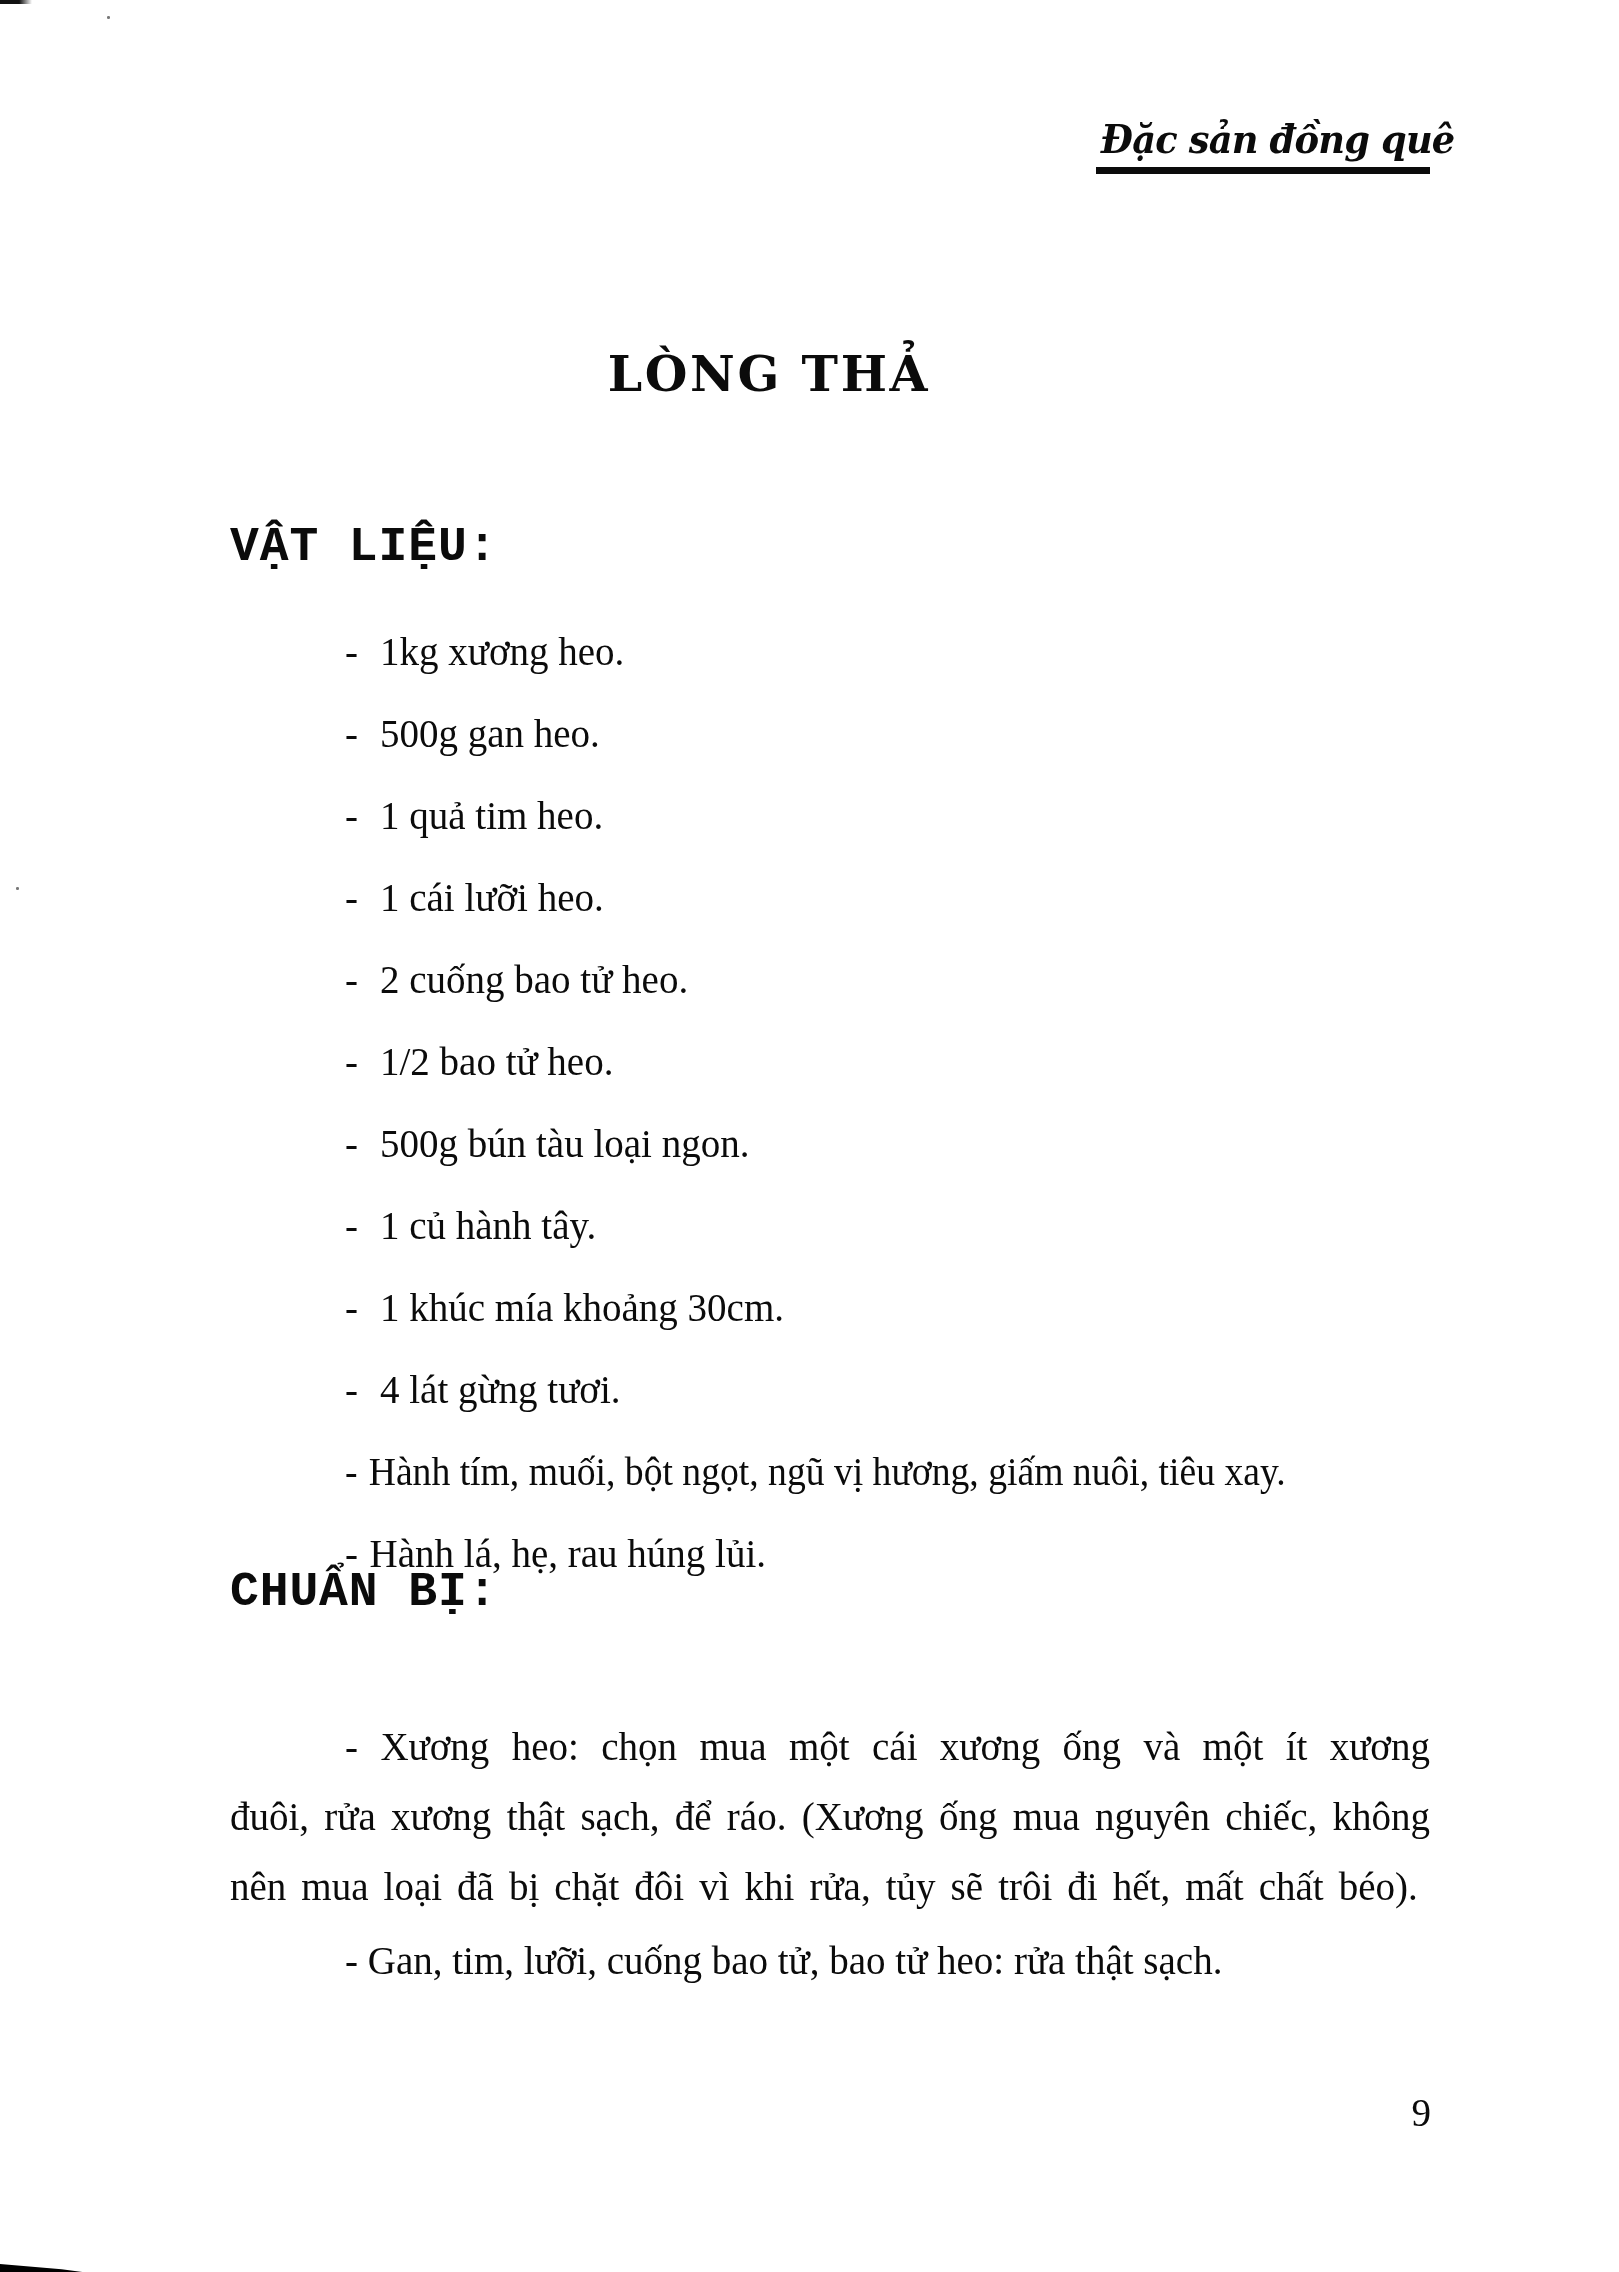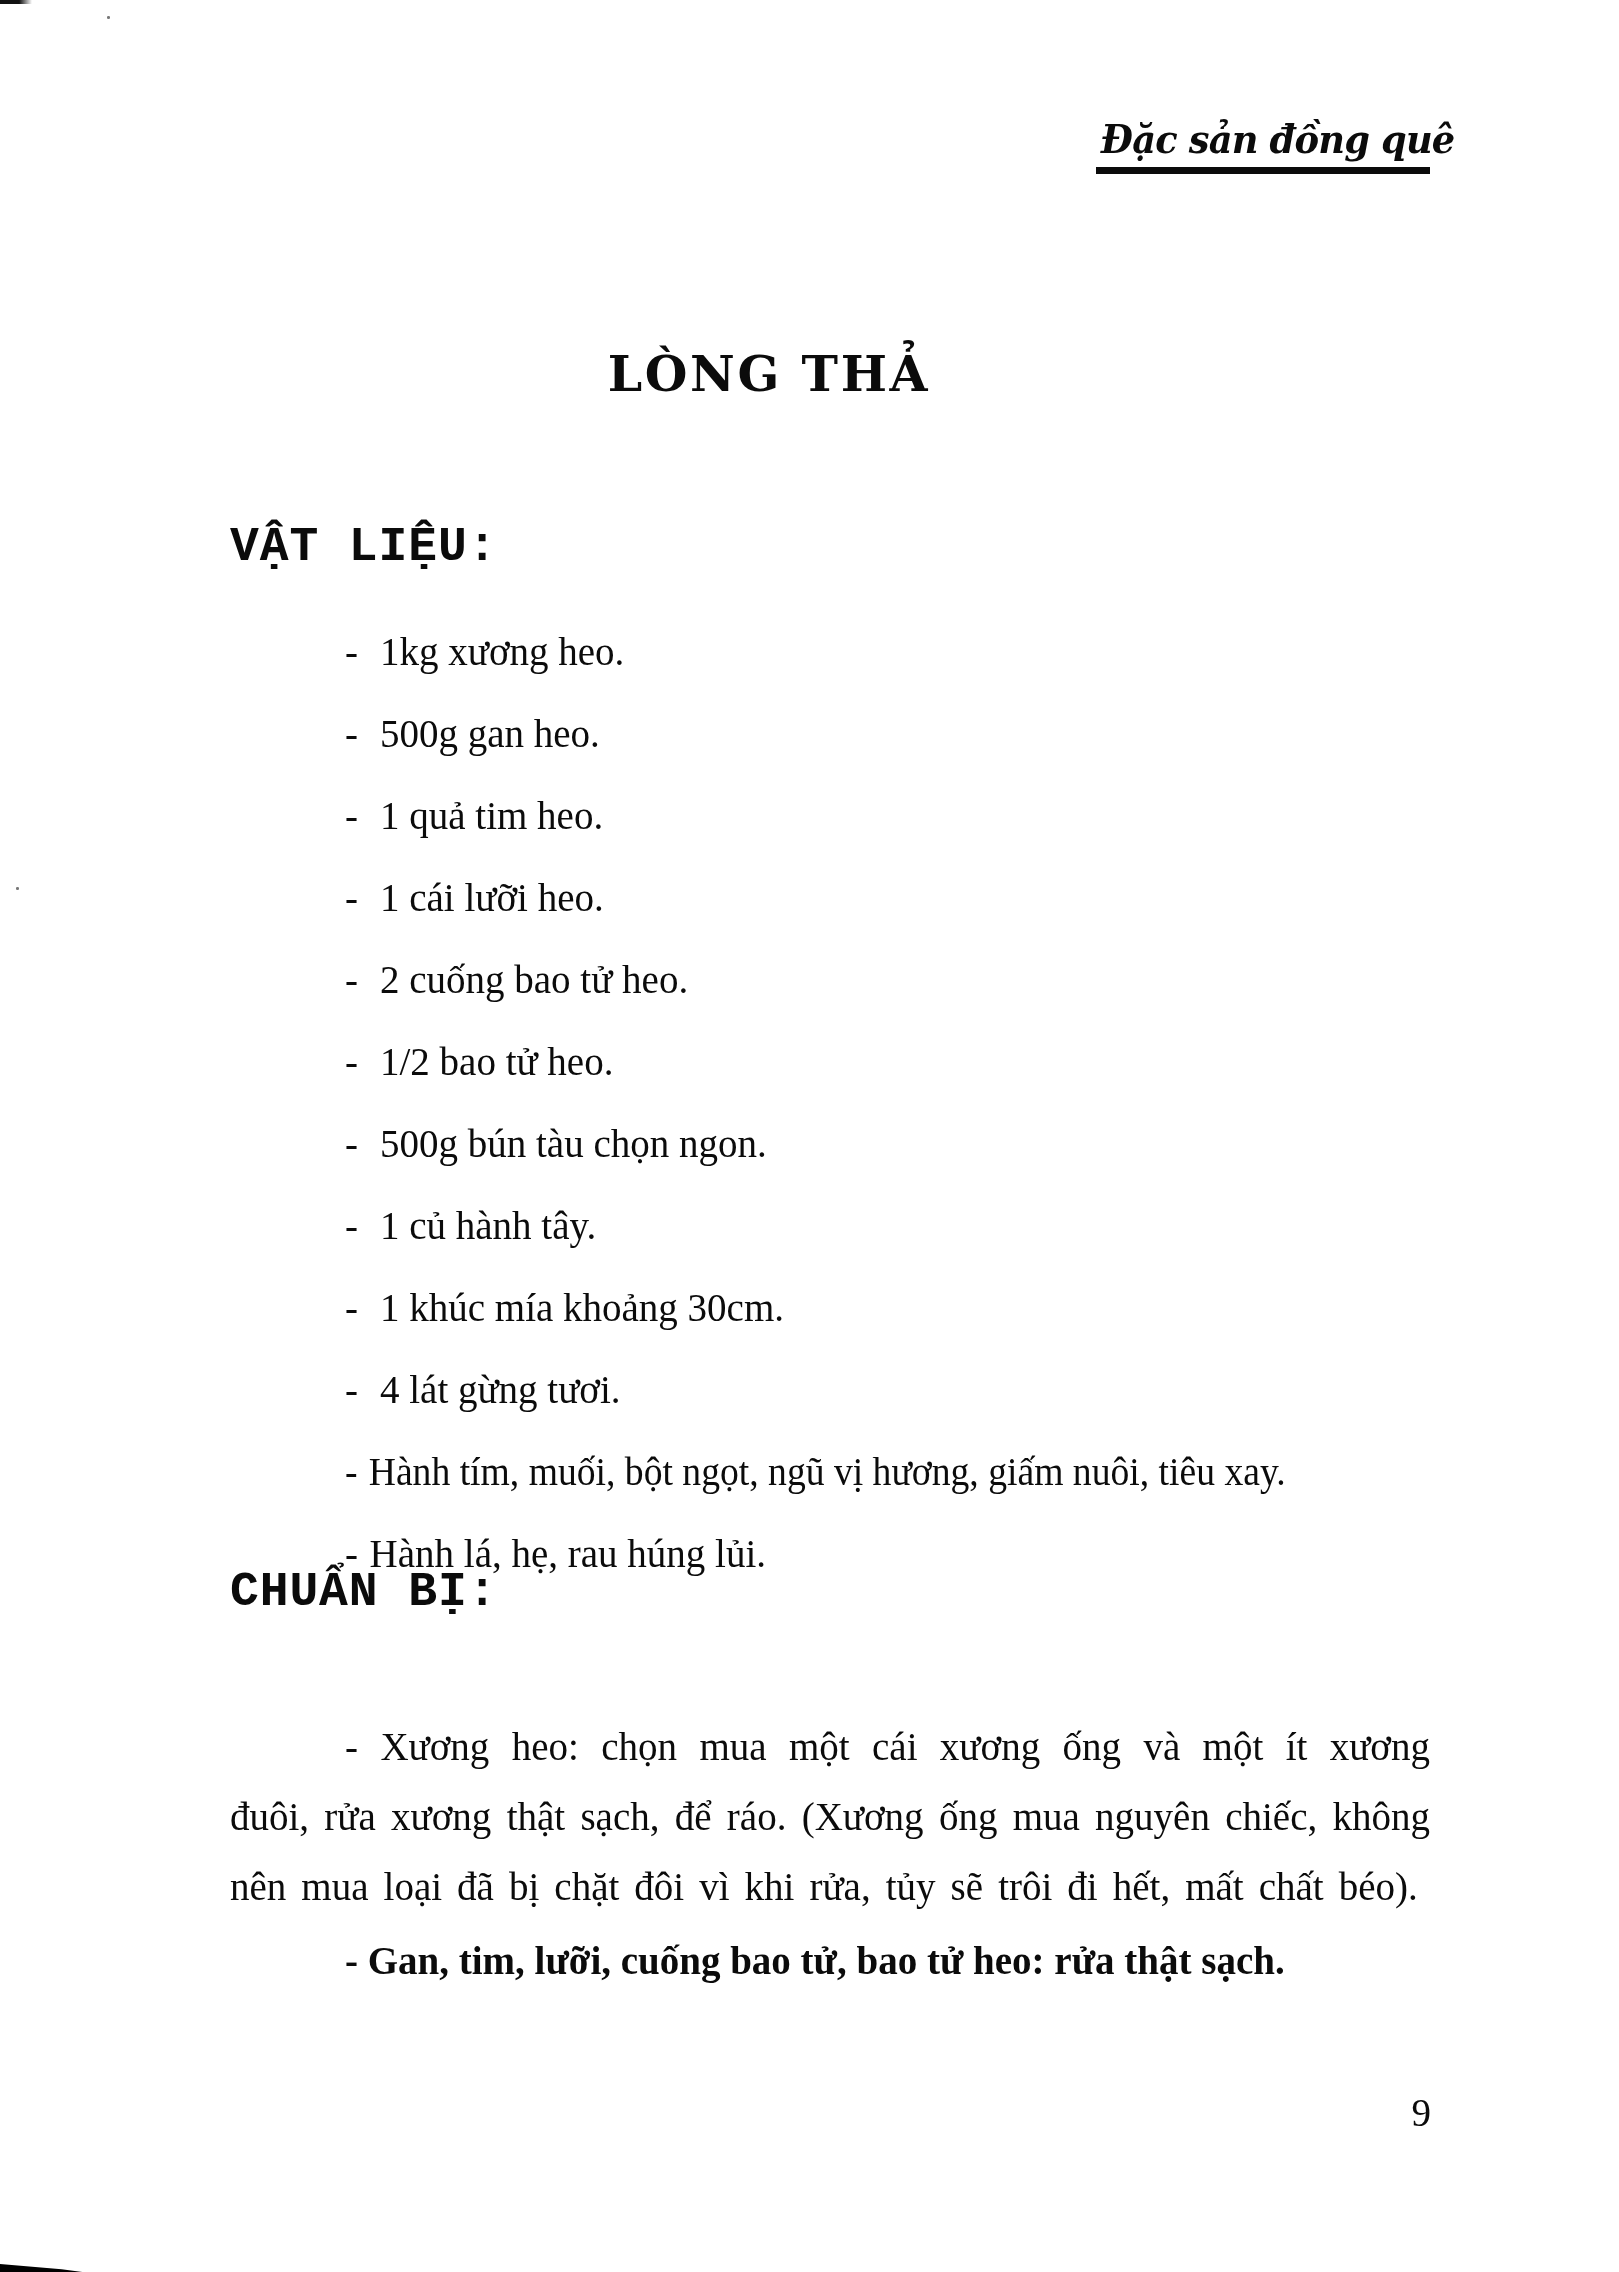--- a/index.html
+++ b/index.html
@@ -128,21 +128,21 @@
       font-size: 39px;
       line-height: 70px;
       text-align: justify;
       text-align-last: left;
     }
     .prep p .indent {
       display: inline-block;
       width: 115px;
     }
     .prep p.para-1 { word-spacing: 5.3px; }
-    .prep p.para-2 { margin-top: 4.4px; font-weight: bold; }
+    .prep p.para-2 { margin-top: 4.4px; }
     
     .page-number {
       position: absolute;
       left: 1396px;
       top: 2086px;
       width: 35px;
       text-align: right;
       font-size: 39px;
       line-height: 53px;
     }
@@ -166,21 +166,21 @@
 
   <div class="section-heading" style="top:523px;">VẬT LIỆU:</div>
 
   <ul class="ingredients">
     <li><span class="dash">-</span><span>1kg xương heo.</span></li>
     <li><span class="dash">-</span><span>500g gan heo.</span></li>
     <li><span class="dash">-</span><span>1 quả tim heo.</span></li>
     <li><span class="dash">-</span><span>1 cái lưỡi heo.</span></li>
     <li><span class="dash">-</span><span>2 cuống bao tử heo.</span></li>
     <li><span class="dash">-</span><span>1/2 bao tử heo.</span></li>
-    <li><span class="dash">-</span><span>500g bún tàu chọn ngon.</span></li>
+    <li><span class="dash">-</span><span>500g bún tàu loại ngon.</span></li>
     <li><span class="dash">-</span><span>1 củ hành tây.</span></li>
     <li><span class="dash">-</span><span>1 khúc mía khoảng 30cm.</span></li>
     <li><span class="dash">-</span><span>4 lát gừng tươi.</span></li>
     <li class="tight"><span class="dash" style="width:24.6px;">-</span><span>Hành tím, muối, bột ngọt, ngũ vị hương, giấm nuôi, tiêu xay.</span></li>
     <li><span class="dash" style="width:24.6px;">-</span><span>Hành lá, hẹ, rau húng lủi.</span></li>
   </ul>
 
   <div class="section-heading" style="top:1568px;">CHUẨN BỊ:</div>
 
   <div class="prep">

